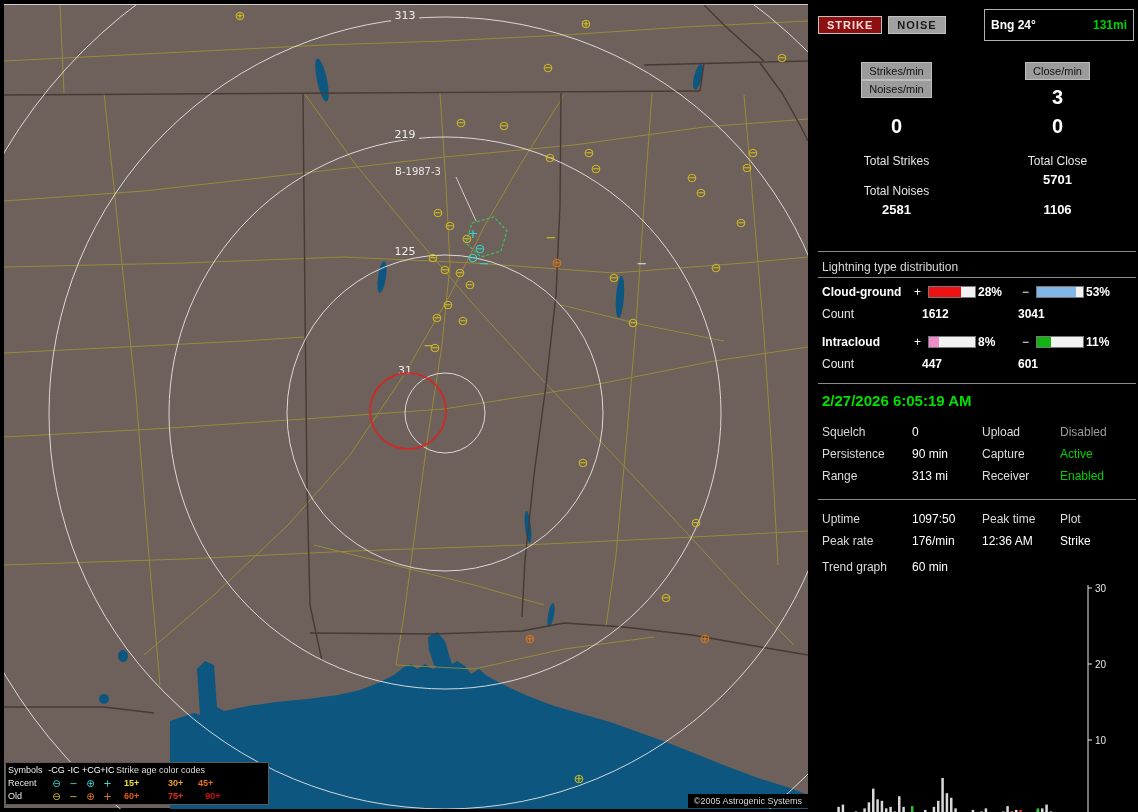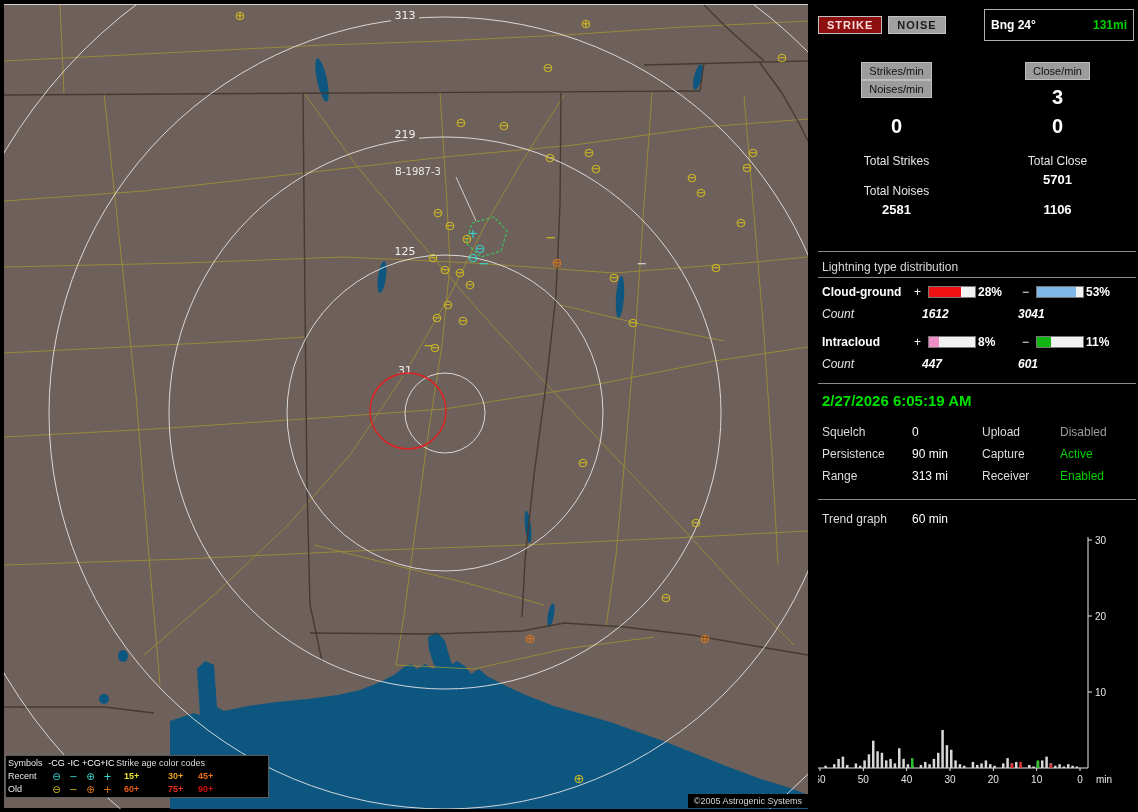--- a/index.html
+++ b/index.html
@@ -6,21 +6,21 @@
   body{width:1138px;height:812px;position:relative;overflow:hidden;
        font-family:"Liberation Sans",sans-serif;color:#fff;}
   .map{position:absolute;left:4px;top:4px;width:804px;height:804px;background:#6e605a;
        border-top:1px solid #cfcfcf;box-sizing:border-box;}
   .map svg{display:block;}
   svg text.ringlab{fill:#f0f0f0;font-size:11px;font-family:"DejaVu Sans",sans-serif;text-anchor:middle;}
   svg text.strike{text-anchor:middle;dominant-baseline:central;font-size:13px;font-family:"DejaVu Sans",sans-serif;}
   svg text.stormlab{fill:#e8e8e8;font-size:10px;font-family:"DejaVu Sans",sans-serif;}
 
   
-  .legend{position:absolute;left:1px;bottom:10px;width:258px;background:#000;border:1px solid #5a5a5a;
+  .legend{position:absolute;left:1px;bottom:3px;width:258px;background:#000;border:1px solid #5a5a5a;
           font-size:9px;color:#e8e8e8;padding:1px 2px;}
   .lg-row{display:grid;grid-template-columns:40px 17px 17px 17px 17px 8px 44px 30px 30px;height:13px;line-height:13px;}
   .lg-row .sym{font-family:"DejaVu Sans",sans-serif;text-align:center;font-size:10px;}
   .lg-row .hdr{color:#ffffff;text-align:center;}
   .lg-age-head{grid-column:6 / 10;color:#dcdcdc;}
   .lg-age{text-align:left;font-weight:bold;}
 
   .copyright{position:absolute;right:0;bottom:0;background:#000;color:#d8d8d8;font-size:9px;padding:2px 6px;}
 
   
@@ -41,21 +41,21 @@
   .total-label{color:#e6e6e6;margin-top:16px;}
   .total-value{font-weight:bold;margin-top:4px;font-size:13px;}
 
   .dist-title{color:#d8d8d8;margin:8px 0 3px 6px;}
   .dist-row{display:grid;grid-template-columns:92px 14px 50px 44px 14px 50px auto;align-items:center;
             margin:7px 0 0 6px;}
   .dist-row .dl{font-weight:bold;}
   .bar{display:inline-block;width:46px;height:10px;background:#f2f2f2;border:1px solid #777;position:relative;}
   .bar .fill{display:block;height:100%;}
   .pct{font-weight:bold;}
-  .count-row{display:grid;grid-template-columns:100px 96px auto;margin:8px 0 0 6px;font-style:italic;}
+  .count-row{display:grid;grid-template-columns:100px 96px auto;margin:8px 0 0 6px;}
   .count-row .cl{color:#e6e6e6;}
   .count-row .cv{font-weight:bold;}
 
   .datetime{color:var(--accent,#00e000);font-weight:bold;font-size:15px;margin:8px 0 0 6px;}
 
   .kv-grid{display:grid;grid-template-columns:90px 70px 78px auto;row-gap:8px;margin:16px 0 0 6px;}
   .kv-grid .k{color:#dcdcdc;}
   .kv-grid .v{color:#fff;}
   .kv-grid .off{color:var(--gray,#9c9c9c);}
   .kv-grid .ok{color:var(--green,#00d000);}
@@ -210,21 +210,21 @@
     </div>
     <div class="lg-row">
       <span>Old</span>
       <span class="sym" style="color: rgb(212, 191, 30);">⊖</span>
       <span class="sym" style="color: rgb(212, 191, 30);">−</span>
       <span class="sym" style="color: rgb(224, 120, 24);">⊕</span>
       <span class="sym" style="color: rgb(224, 120, 24);">+</span>
       <span></span>
       <span class="lg-age" style="color: rgb(232, 88, 24);">60+</span>
       <span class="lg-age" style="color: rgb(232, 48, 24);">75+</span>
-      <span class="lg-age" style="color: rgb(208, 16, 16);">90+</span>
+      <span class="lg-age" style="color: rgb(208, 16, 16); text-align: center;">90+</span>
     </div>
   </div>
 
   <div class="copyright">©2005 Astrogenic Systems</div>
 </div>
 
 <div class="panel">
 
   <div class="top-row">
     <button class="btn strike-btn">STRIKE</button>
@@ -307,20 +307,31 @@
     <span class="ok">Active</span>
 
     <span class="k">Range</span>
     <span class="v">313 mi</span>
     <span class="k">Receiver</span>
     <span class="ok">Enabled</span>
   </div>
 
   <hr class="rule" style="margin-top:16px;">
 
+  <div class="kv-grid" style="margin-top:12px;">
+    <span class="k">Uptime</span>
+    <span class="v">1097:50</span>
+    <span class="k">Peak time</span>
+    <span class="k">Plot</span>
+
+    <span class="k">Peak rate</span>
+    <span class="v">176/min</span>
+    <span class="v">12:36 AM</span>
+    <span class="v">Strike</span>
+  </div>
 
   <div class="trend-label-row">
     <span class="k">Trend graph</span>
     <span class="v">60 min</span>
   </div>
 
   <svg id="trend-svg" width="318" height="258">
       <line x1="270" y1="5" x2="270" y2="236" stroke="#e8e8e8"></line>
       <line x1="0" y1="236" x2="270" y2="236" stroke="#e8e8e8"></line>
       <line x1="270" y1="8" x2="274" y2="8" stroke="#e8e8e8"></line>

